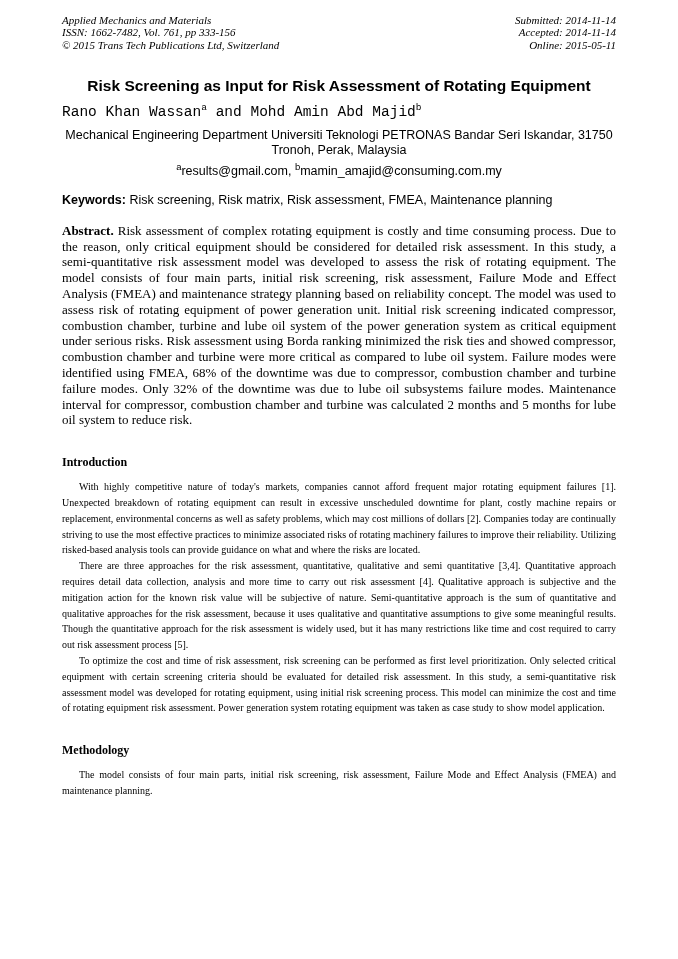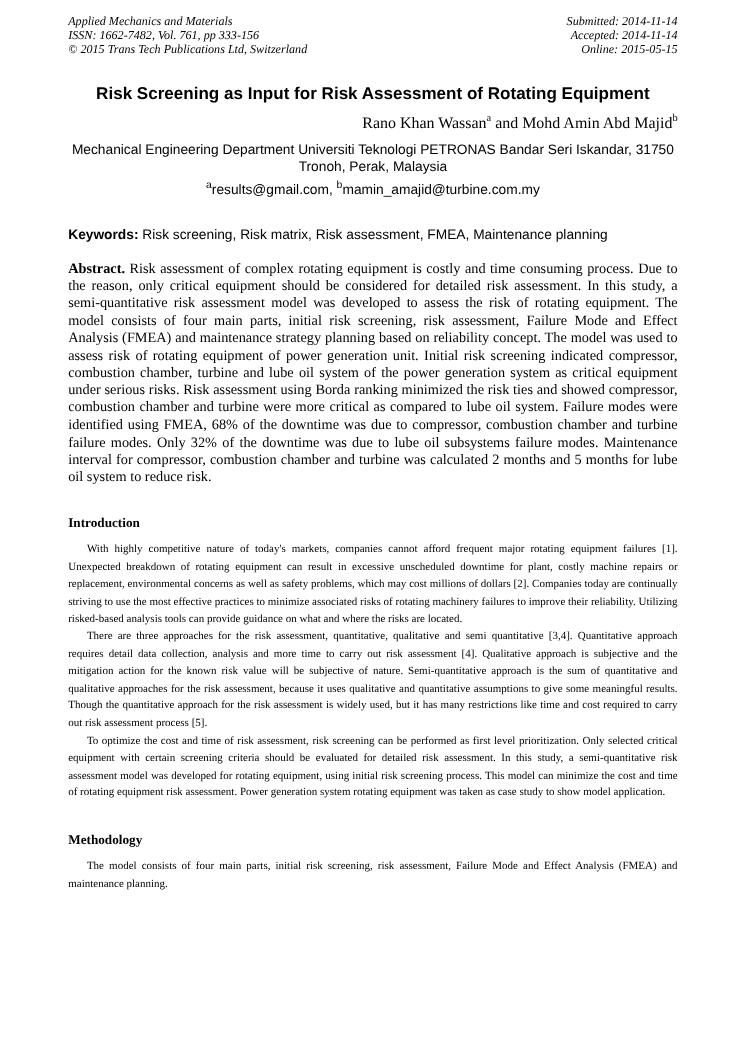--- a/index.html
+++ b/index.html
@@ -32,23 +32,23 @@
   }
   .paper-title {
     font-family: "Liberation Sans", sans-serif;
     font-weight: bold;
     font-size: 15.5px;
     line-height: 19px;
     text-align: center;
     margin: 25px 0 0 0;
   }
   .authors {
-    font-family: Liberation Serif, serif;
+    font-family: Liberation Mono, monospace;
     font-size: 14.5px;
-    text-align: right;
+    text-align: left;
     margin-top: 9px;
   }
   .authors sup, .emails sup {
     font-size: 9.5px;
     line-height: 0;
   }
   .affiliation {
     font-family: "Liberation Sans", sans-serif;
     font-size: 12.5px;
     line-height: 15px;
@@ -57,21 +57,21 @@
   }
   .emails {
     font-family: "Liberation Sans", sans-serif;
     font-size: 12.5px;
     text-align: center;
     margin-top: 6px;
   }
   .keywords {
     font-family: "Liberation Sans", sans-serif;
     font-size: 12.5px;
-    margin-top: 27px;
+    margin-top: 15px;
   }
   .keywords .kw-label {
     font-weight: bold;
   }
   .abstract {
     font-size: 13px;
     line-height: 15.8px;
     text-align: justify;
     margin: 16px 0 0 0;
   }
@@ -99,31 +99,31 @@
 
   <div class="journal-header">
     <div class="left">
       <div>Applied Mechanics and Materials</div>
       <div>ISSN: 1662-7482, Vol. 761, pp 333-156</div>
       <div>© 2015 Trans Tech Publications Ltd, Switzerland</div>
     </div>
     <div class="right">
       <div>Submitted: 2014-11-14</div>
       <div>Accepted: 2014-11-14</div>
-      <div>Online: 2015-05-15</div>
+      <div>Online: 2015-05-11</div>
     </div>
   </div>
 
   <h1 class="paper-title">Risk Screening as Input for Risk Assessment of Rotating Equipment</h1>
 
   <div class="authors"><span>Rano Khan Wassan</span><sup>a</sup><span> and </span><span>Mohd Amin Abd Majid</span><sup>b</sup></div>
 
   <div class="affiliation">Mechanical Engineering Department Universiti Teknologi PETRONAS Bandar Seri Iskandar, 31750 Tronoh, Perak, Malaysia</div>
 
-  <div class="emails"><sup>a</sup><span>results@gmail.com</span><span>, </span><sup>b</sup><span>mamin_amajid@turbine.com.my</span></div>
+  <div class="emails"><sup>a</sup><span>results@gmail.com</span><span>, </span><sup>b</sup><span>mamin_amajid@consuming.com.my</span></div>
 
   <div class="keywords"><span class="kw-label">Keywords:</span><span> Risk screening, Risk matrix, Risk assessment, FMEA, Maintenance planning</span></div>
 
   <p class="abstract"><span class="abs-label">Abstract.</span><span> Risk assessment of complex rotating equipment is costly and time consuming process. Due to the reason, only critical equipment should be considered for detailed risk assessment. In this study, a semi-quantitative risk assessment model was developed to assess the risk of rotating equipment. The model consists of four main parts, initial risk screening, risk assessment, Failure Mode and Effect Analysis (FMEA) and maintenance strategy planning based on reliability concept. The model was used to assess risk of rotating equipment of power generation unit. Initial risk screening indicated compressor, combustion chamber, turbine and lube oil system of the power generation system as critical equipment under serious risks. Risk assessment using Borda ranking minimized the risk ties and showed compressor, combustion chamber and turbine were more critical as compared to lube oil system. Failure modes were identified using FMEA, 68% of the downtime was due to compressor, combustion chamber and turbine failure modes. Only 32% of the downtime was due to lube oil subsystems failure modes. Maintenance interval for compressor, combustion chamber and turbine was calculated 2 months and 5 months for lube oil system to reduce risk.</span></p>
 
   <h2 class="section-heading">Introduction</h2>
   <p class="body-para">With highly competitive nature of today's markets, companies cannot afford frequent major rotating equipment failures [1]. Unexpected breakdown of rotating equipment can result in excessive unscheduled downtime for plant, costly machine repairs or replacement, environmental concerns as well as safety problems, which may cost millions of dollars [2]. Companies today are continually striving to use the most effective practices to minimize associated risks of rotating machinery failures to improve their reliability. Utilizing risked-based analysis tools can provide guidance on what and where the risks are located.</p>
   <p class="body-para">There are three approaches for the risk assessment, quantitative, qualitative and semi quantitative [3,4]. Quantitative approach requires detail data collection, analysis and more time to carry out risk assessment [4]. Qualitative approach is subjective and the mitigation action for the known risk value will be subjective of nature. Semi-quantitative approach is the sum of quantitative and qualitative approaches for the risk assessment, because it uses qualitative and quantitative assumptions to give some meaningful results. Though the quantitative approach for the risk assessment is widely used, but it has many restrictions like time and cost required to carry out risk assessment process [5].</p>
   <p class="body-para">To optimize the cost and time of risk assessment, risk screening can be performed as first level prioritization. Only selected critical equipment with certain screening criteria should be evaluated for detailed risk assessment. In this study, a semi-quantitative risk assessment model was developed for rotating equipment, using initial risk screening process. This model can minimize the cost and time of rotating equipment risk assessment. Power generation system rotating equipment was taken as case study to show model application.</p>
 

